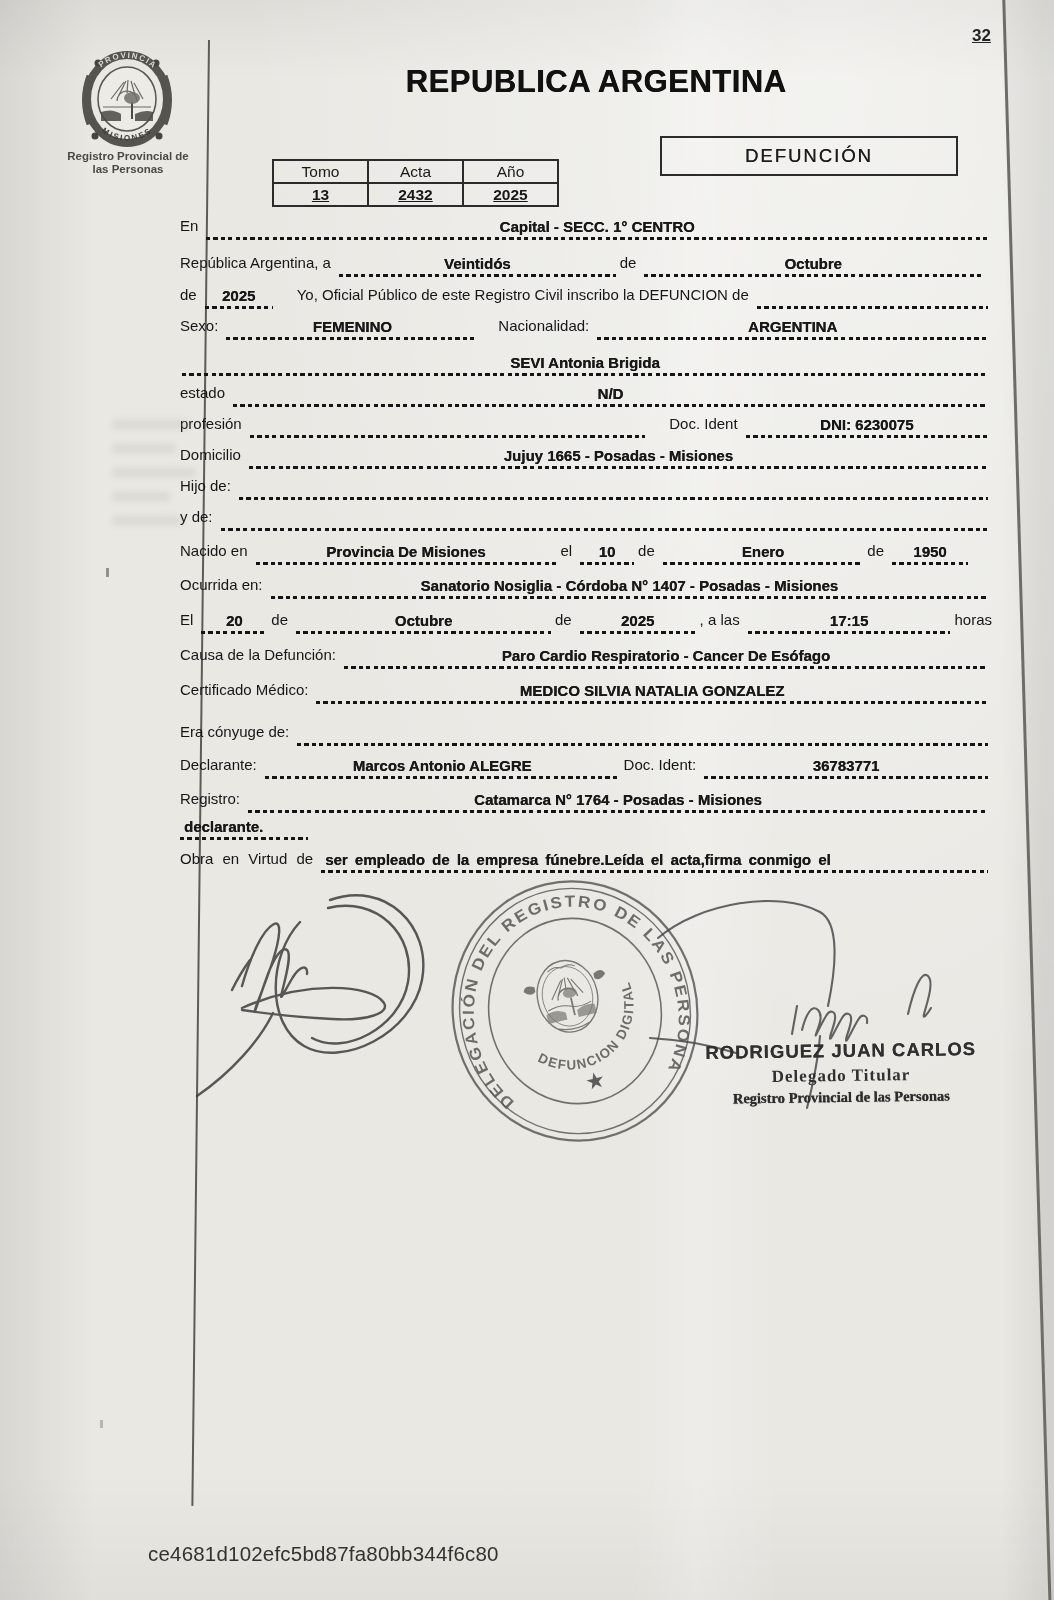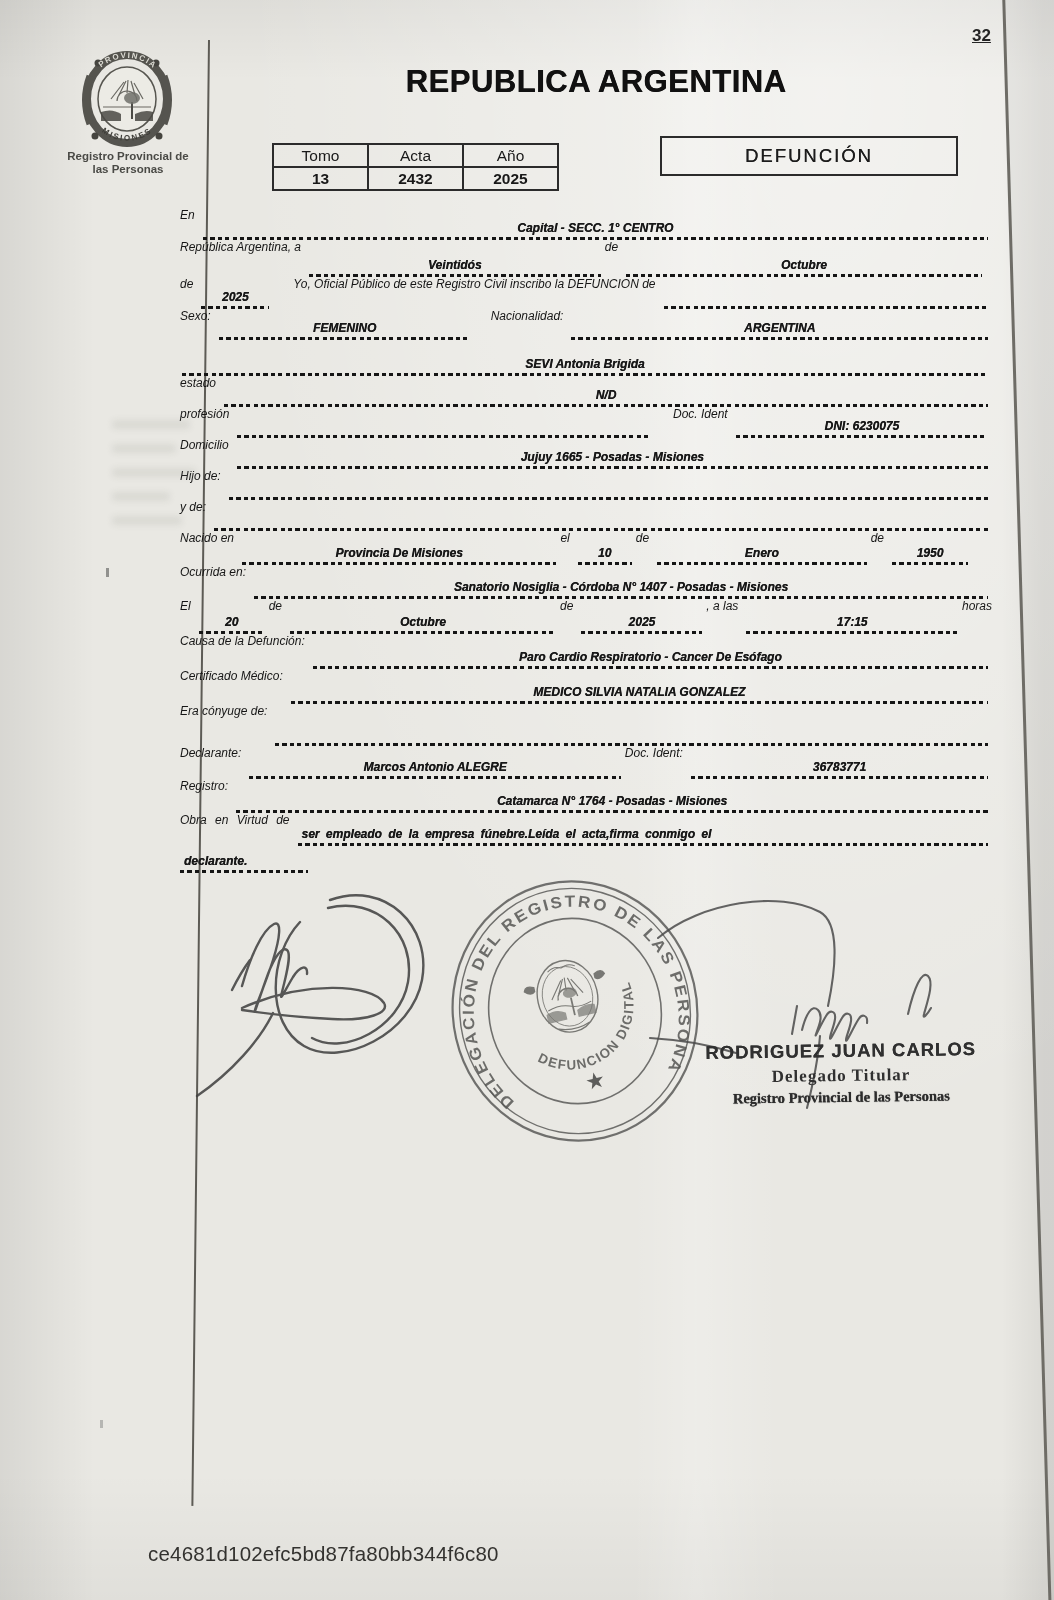--- a/index.html
+++ b/index.html
@@ -22,30 +22,30 @@
     transform:rotate(-1.65deg);transform-origin:top left;}
   .form-border-left{position:absolute;left:208px;top:40px;width:2.2px;height:1466px;background:#5d5b55;
     transform:rotate(.65deg);transform-origin:top left;filter:blur(.3px);}
   
   .page-num{position:absolute;left:972px;top:26px;font-size:17px;font-weight:700;color:#242424;text-decoration:underline;}
   .doc-title{position:absolute;left:340px;top:64px;width:512px;text-align:center;font-size:31px;font-weight:700;
     letter-spacing:.5px;color:#111;text-shadow:.4px 0 0 currentColor;}
   .logo{position:absolute;left:80px;top:50px;}
   .logo-caption{position:absolute;left:52px;top:150px;width:152px;text-align:center;font-size:11.5px;
     font-weight:700;color:#4a4a46;line-height:13px;}
-  .meta-table{position:absolute;left:272px;top:143px;border-collapse:collapse;}
+  .meta-table{position:absolute;left:272px;top:159px;border-collapse:collapse;}
   .meta-table td{border:2px solid #2b2b2b;width:93px;height:21px;text-align:center;font-size:15.5px;padding:0;}
   .meta-table td.hd{font-weight:400;}
-  .meta-table td.vl{font-weight:700;}
+  .meta-table td.vl{font-weight:700;text-decoration:underline;}
   .type-box{position:absolute;left:660px;top:136px;width:294px;height:36px;border:2px solid #2b2b2b;
     display:flex;align-items:center;justify-content:center;font-size:18.5px;letter-spacing:2px;color:#1c1c1c;
     text-shadow:.25px 0 0 currentColor;}
   
   .form{position:absolute;left:180px;top:208px;width:812px;}
-  .row{display:flex;font-size:12px;font-style:italic;}
+  .row{display:flex;align-items:flex-end;font-size:15px;}
   .lbl{white-space:nowrap;padding-bottom:6px;color:#161616;}
   .fld{display:flex;align-items:flex-end;justify-content:center;min-height:24px;margin:0 4px 0 8px;
     background-image:repeating-linear-gradient(90deg,#151515 0 4.2px, rgba(0,0,0,0) 4.2px 7.4px);
     background-size:100% 3.1px;background-repeat:no-repeat;background-position:left bottom;}
   .val{font-weight:700;padding:0 4px 5px 4px;white-space:nowrap;text-shadow:.25px 0 0 currentColor;}
   .val-left{text-align:left;justify-content:flex-start;}
   .grow{flex:1;}
   
   .ink{position:absolute;left:180px;top:868px;}
   .officer{position:absolute;left:705px;top:1040px;width:272px;text-align:center;color:#303030;
@@ -296,30 +296,30 @@
           </span>
       </div>
 
       <div class="row" style="height:34px">
         <span class="lbl">Registro:</span>
         <span class="fld grow">
             <span class="val">Catamarca N° 1764 - Posadas - Misiones</span>
           </span>
       </div>
 
+      <div class="row" style="height:27px">
+        <span class="fld val-left" style="flex:0 0 128px;margin-left:0">
+            <span class="val">declarante.</span>
+          </span>
+      </div>
+
       <div class="row" style="height:33px">
         <span class="lbl" style="word-spacing:5px">Obra en Virtud de</span>
         <span class="fld grow val-left">
             <span class="val" style="word-spacing:3px">ser empleado de la empresa fúnebre.Leída el acta,firma conmigo el</span>
-          </span>
-      </div>
-
-      <div class="row" style="height:27px">
-        <span class="fld val-left" style="flex:0 0 128px;margin-left:0">
-            <span class="val">declarante.</span>
           </span>
       </div>
     </div>
 
     <svg class="ink" width="820" height="300" viewBox="0 0 820 300">
 
       <g stroke="#424242" stroke-width="2.4" fill="none" stroke-linecap="round" opacity=".88">
         <path d="M150,32 C205,12 252,58 242,112 C232,166 162,200 124,178 C86,156 88,88 120,54"></path>
         <path d="M148,40 C196,28 236,66 228,114 C220,160 164,188 132,170"></path>
         <path d="M52,122 C58,110 64,100 70,92"></path>

